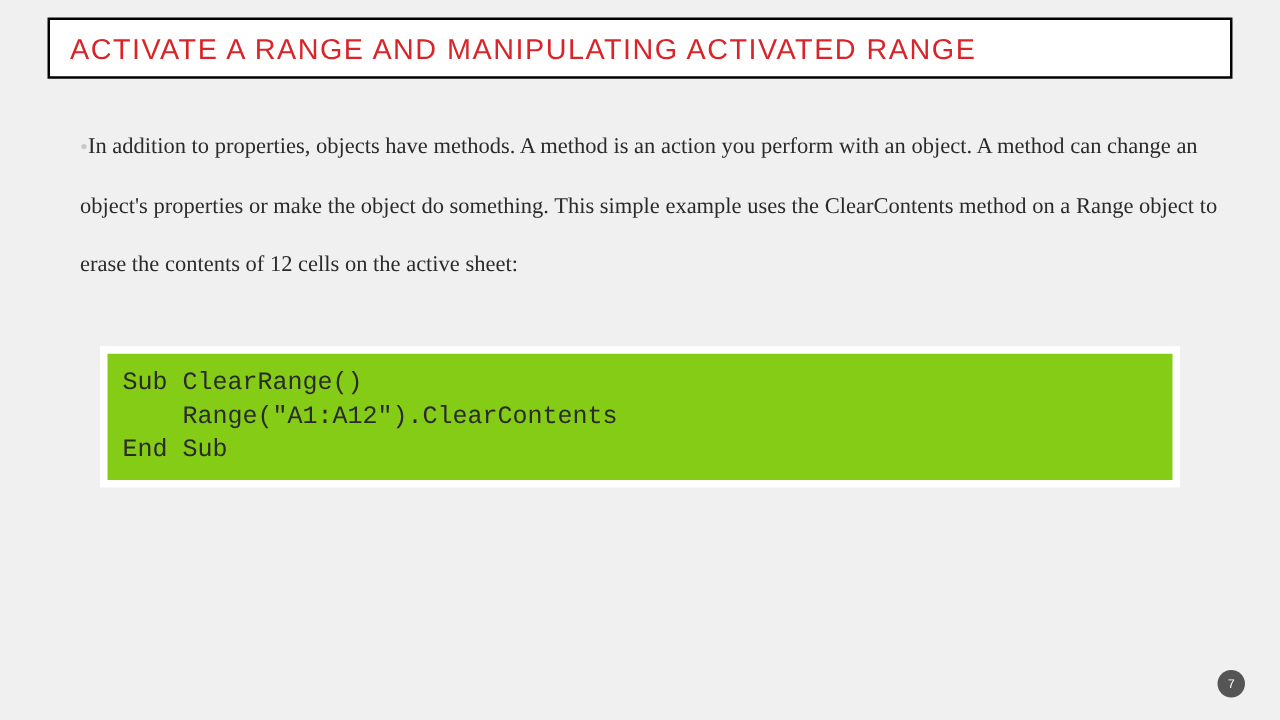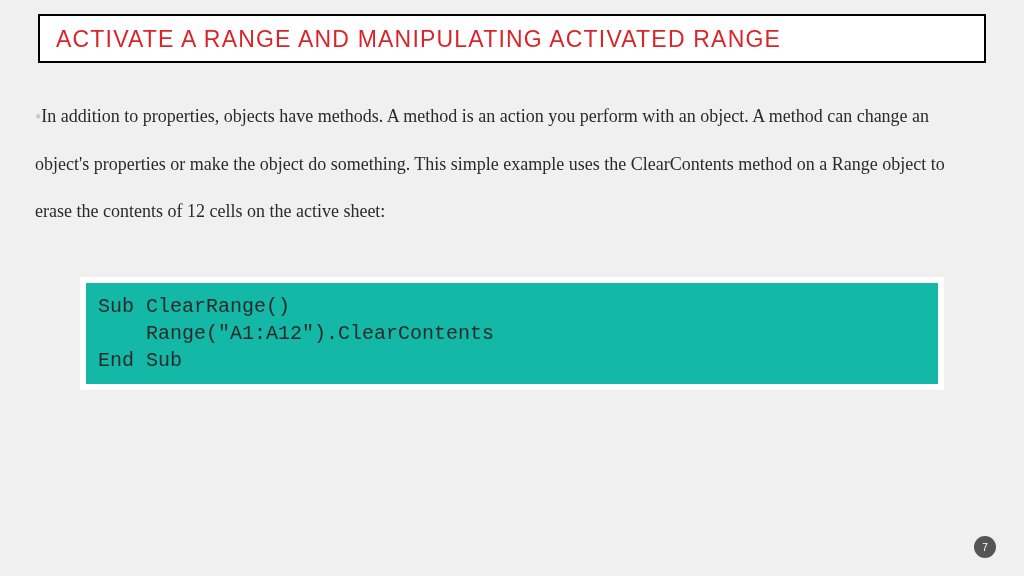--- a/index.html
+++ b/index.html
@@ -22,37 +22,37 @@
       padding: 10px 0 8px 16px;
     }
     .title-text {
       color: #d9252a;
       font-family: Arial, Helvetica, sans-serif;
       font-size: 23px;
       font-weight: 400;
       letter-spacing: 1.2px;
     }
     .body-text {
-      margin: 30px 42px 0 35px;
+      margin: 30px 42px 0 64px;
       color: #2a2a2a;
       font-size: 18px;
       line-height: 2.6;
     }
     .bullet {
       color: #c9c9c9;
       font-size: 18px;
       vertical-align: middle;
     }
     .code-outer {
       margin: 42px 80px 0 80px;
       background: #fff;
       padding: 6px;
     }
     .code-inner {
-      background: #14b8a6;
+      background: #84cc16;
       padding: 10px 12px 10px 12px;
       font-family: 'Courier New', Courier, monospace;
       font-size: 20px;
       color: #2a2a2a;
       line-height: 1.35;
       white-space: pre;
     }
     .page-number-badge {
       position: absolute;
       bottom: 18px;

